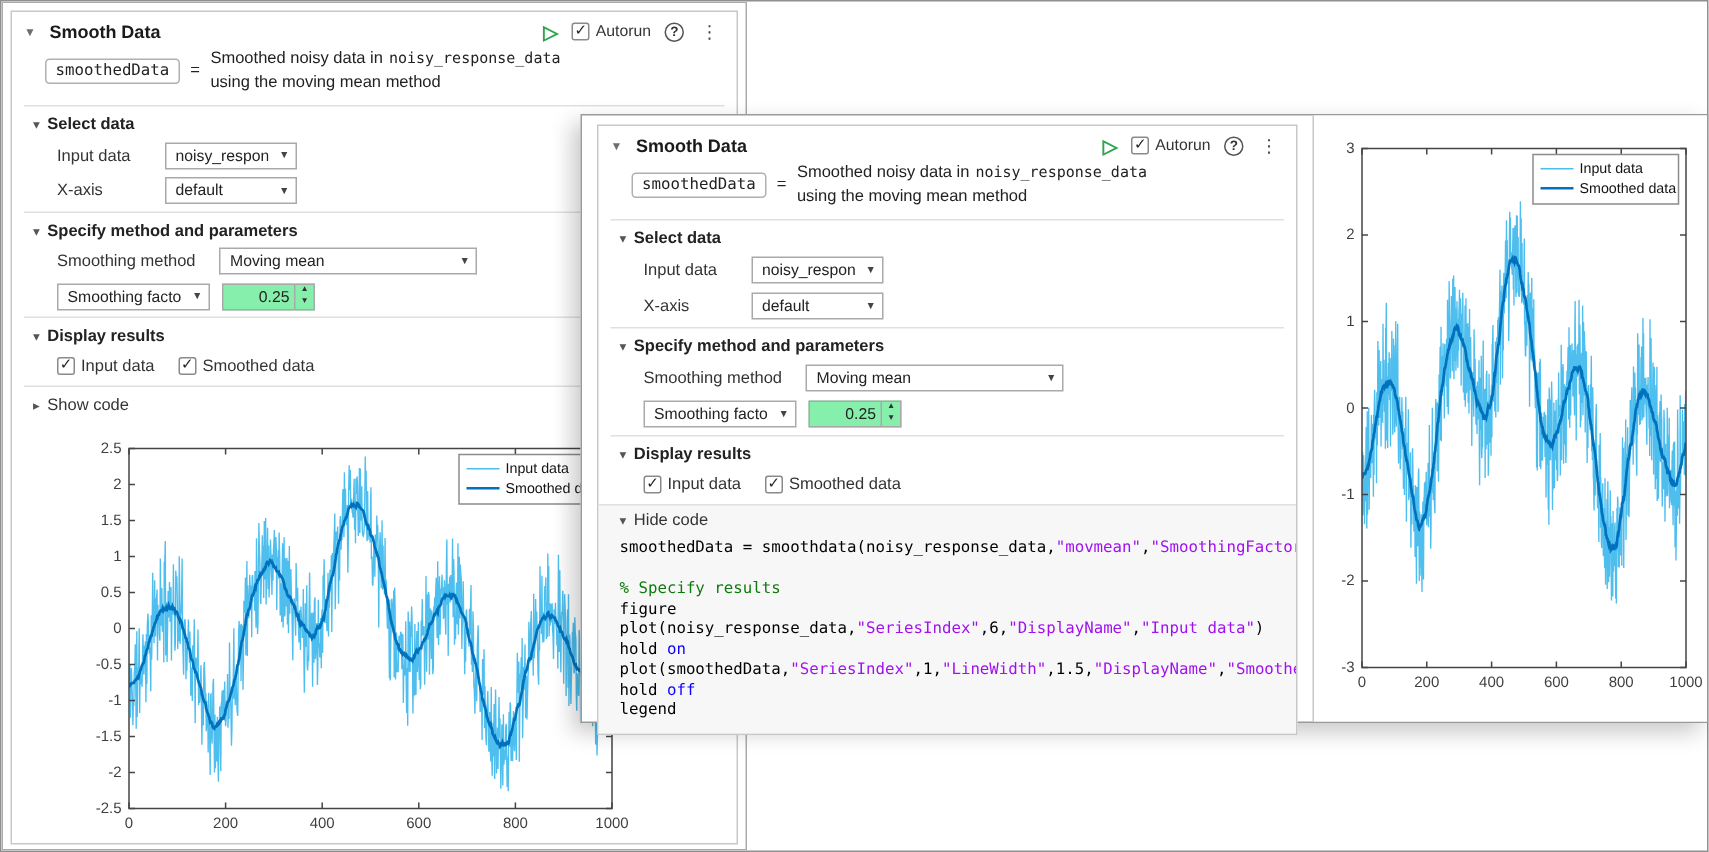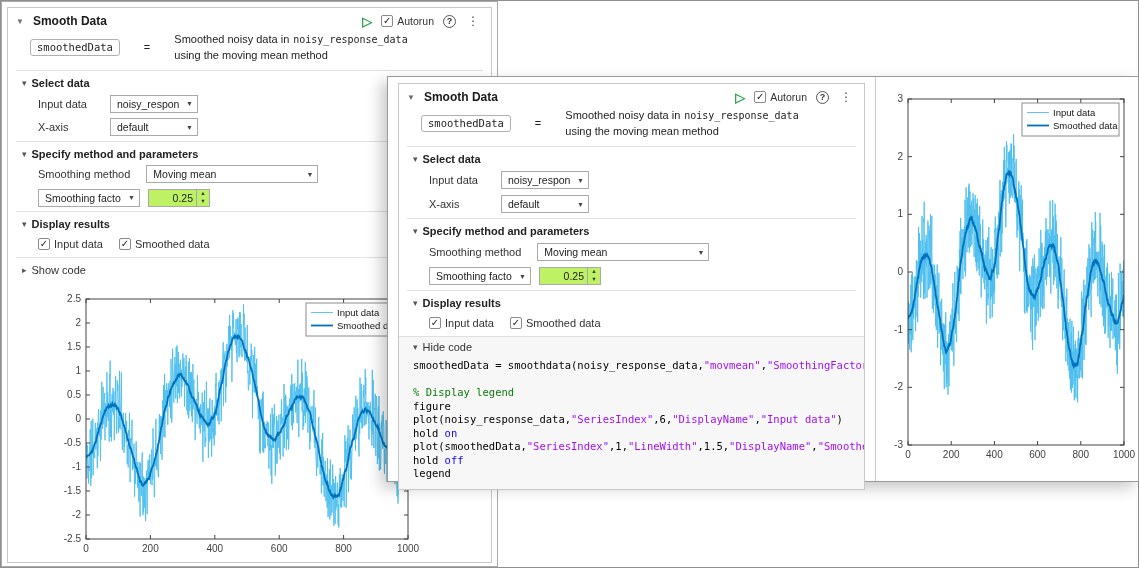--- a/index.html
+++ b/index.html
@@ -22,21 +22,21 @@
   .card-header{display:flex;align-items:center;gap:9px;padding:6px 10px 3px 8px;}
   .collapse-arrow{font-size:8px;color:#6e6e6e;cursor:pointer;}
   .task-title{font-weight:bold;font-size:12px;color:#1a1a1a;white-space:nowrap;}
   .spacer{flex:1;}
   .run-icon{font-size:13px;color:#2EA44F;font-weight:bold;line-height:1;cursor:pointer;}
   .autorun{display:inline-flex;align-items:center;gap:4px;font-size:10.5px;color:#333;cursor:pointer;}
   .help-icon{width:13px;height:13px;border:1px solid #555;border-radius:50%;font-size:9px;font-weight:bold;
              display:inline-flex;align-items:center;justify-content:center;color:#333;cursor:pointer;}
   .menu-icon{font-size:12px;color:#444;cursor:pointer;padding:0 2px;}
 
-  .summary-row{display:flex;align-items:center;gap:24px;padding:2px 8px 7px 22px;font-size:11px;color:#222;}
+  .summary-row{display:flex;align-items:center;gap:7px;padding:2px 8px 7px 22px;font-size:11px;color:#222;}
   .chip{border:1px solid #b0b0b0;border-radius:3px;padding:1px 6px 2px 6px;background:#fff;
         font-family:"DejaVu Sans Mono",monospace;font-size:10.5px;color:#222;}
   .eq{font-size:11px;color:#222;}
   .summary-text{display:inline-flex;gap:4px;flex-wrap:wrap;align-items:baseline;}
   .mono{font-family:"DejaVu Sans Mono",monospace;font-size:10px;}
 
   .sep{border-top:1px solid #e0e0e0;margin:2px 8px;}
 
   .section-head{display:flex;align-items:center;gap:5px;padding:4px 8px 3px 14px;font-size:11px;font-weight:bold;color:#222;cursor:pointer;}
   .sec-arrow{font-size:9px;color:#555;font-weight:normal;}
@@ -47,21 +47,21 @@
   .row-label.auto{width:auto;margin-right:8px;}
 
   .dd{display:inline-flex;align-items:center;justify-content:space-between;border:1px solid #a9a9a9;background:#fff;
       height:18px;padding:0 4px 0 6px;font-size:10.5px;color:#222;cursor:pointer;}
   .dd .dd-text{white-space:nowrap;overflow:hidden;}
   .dd .dd-arrow{font-size:7px;color:#444;margin-left:7px;}
   .dd.w88{width:88px;}
   .dd.w190{width:172px;}
   .dd.w102{width:102px;}
 
-  .numfield{display:inline-flex;align-items:stretch;border:1px solid #a9a9a9;height:18px;width:62px;background:#bef264;}
+  .numfield{display:inline-flex;align-items:stretch;border:1px solid #a9a9a9;height:18px;width:62px;background:#86efac;}
   .num-text{flex:1;text-align:right;padding:2px 3px 0 0;font-size:10.5px;color:#222;}
   .spin{display:flex;flex-direction:column;border-left:1px solid #a9a9a9;width:13px;align-items:center;justify-content:center;
         font-size:5.5px;color:#333;line-height:1;cursor:pointer;}
   .spin span{height:8px;display:flex;align-items:center;}
 
   .checks{gap:16px;}
   .check-item{display:inline-flex;align-items:center;gap:4px;cursor:pointer;}
   .cb{width:12px;height:12px;border:1px solid #8a8a8a;border-radius:2px;background:#fff;
       display:inline-flex;align-items:center;justify-content:center;font-size:10px;color:#222;line-height:1;}
 
@@ -365,21 +365,21 @@
         </div>
 
         <div class="code-section">
           <div class="section-head codehead">
             <span class="sec-arrow">▾</span>
             <span>Hide code</span>
           </div>
           <div class="code-block">
               <div class="code-line"><span class="tok-p">smoothedData = smoothdata(noisy_response_data,</span><span class="tok-s">"movmean"</span><span class="tok-p">,</span><span class="tok-s">"SmoothingFactor"</span></div>
               <div class="code-line">&nbsp;</div>
-              <div class="code-line"><span class="tok-c">% Display legend</span></div>
+              <div class="code-line"><span class="tok-c">% Specify results</span></div>
               <div class="code-line"><span class="tok-p">figure</span></div>
               <div class="code-line"><span class="tok-p">plot(noisy_response_data,</span><span class="tok-s">"SeriesIndex"</span><span class="tok-p">,6,</span><span class="tok-s">"DisplayName"</span><span class="tok-p">,</span><span class="tok-s">"Input data"</span><span class="tok-p">)</span></div>
               <div class="code-line"><span class="tok-p">hold </span><span class="tok-k">on</span></div>
               <div class="code-line"><span class="tok-p">plot(smoothedData,</span><span class="tok-s">"SeriesIndex"</span><span class="tok-p">,1,</span><span class="tok-s">"LineWidth"</span><span class="tok-p">,1.5,</span><span class="tok-s">"DisplayName"</span><span class="tok-p">,</span><span class="tok-s">"Smoothed data"</span></div>
               <div class="code-line"><span class="tok-p">hold </span><span class="tok-k">off</span></div>
               <div class="code-line"><span class="tok-p">legend</span></div>
             </div>
         </div>
 
       </div>

